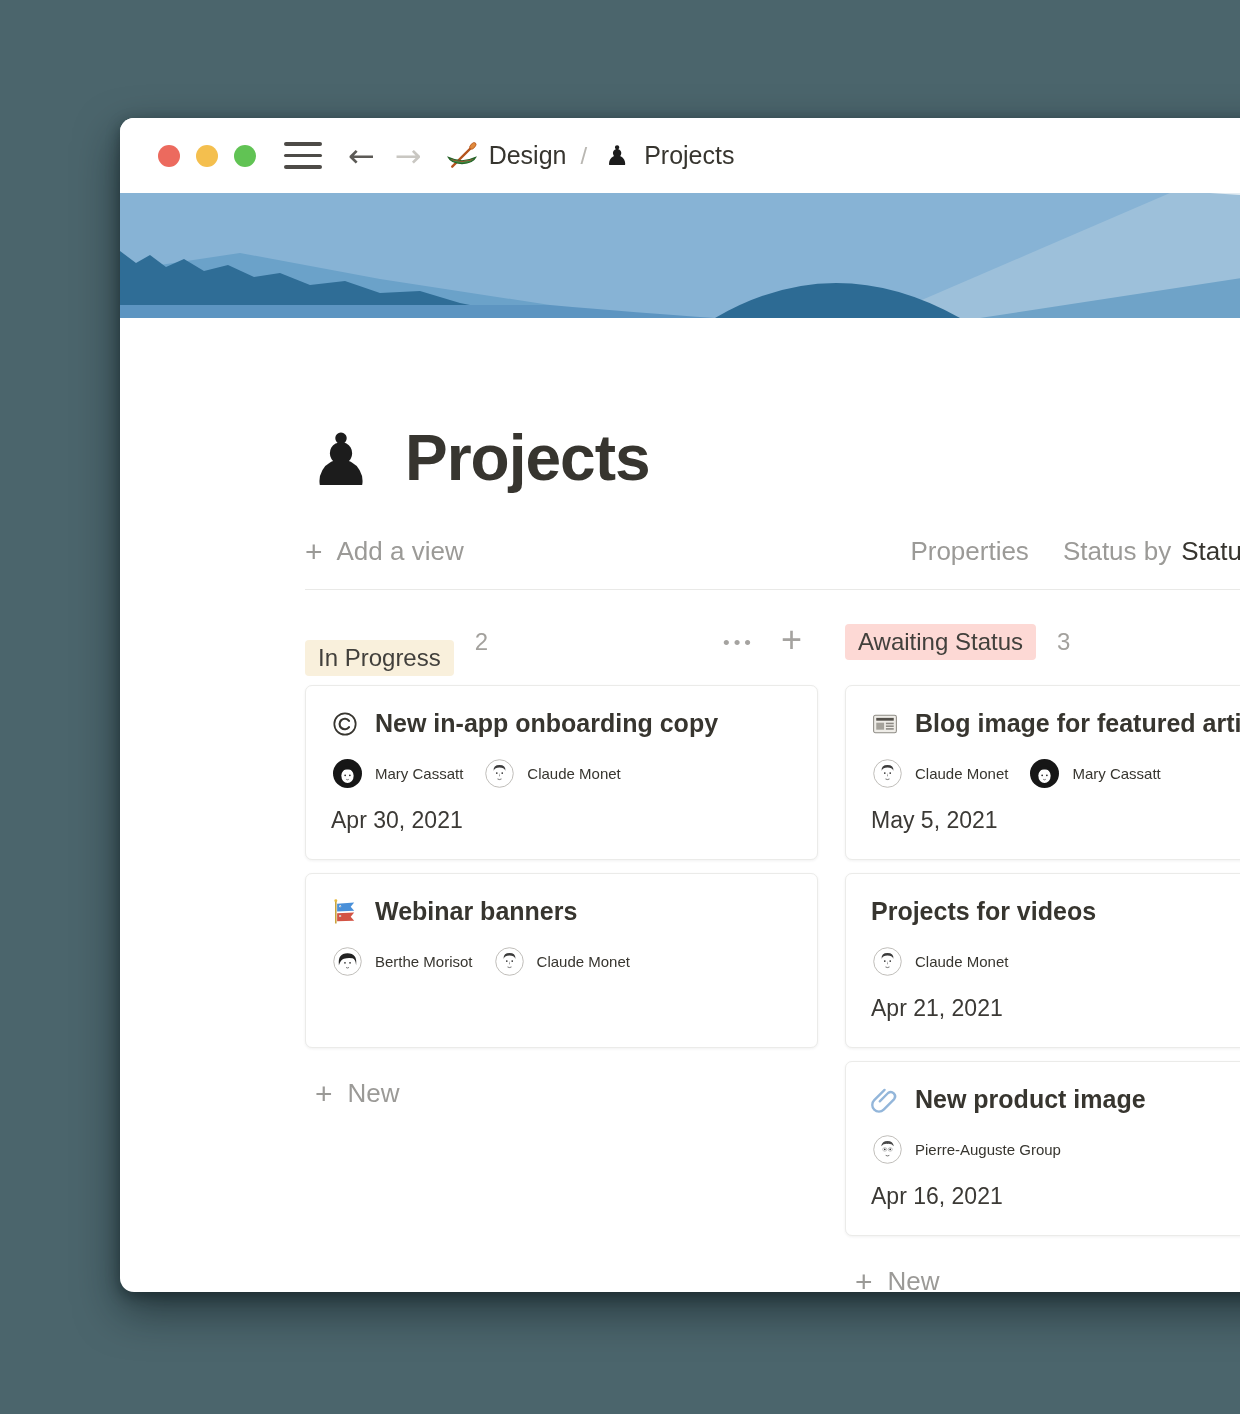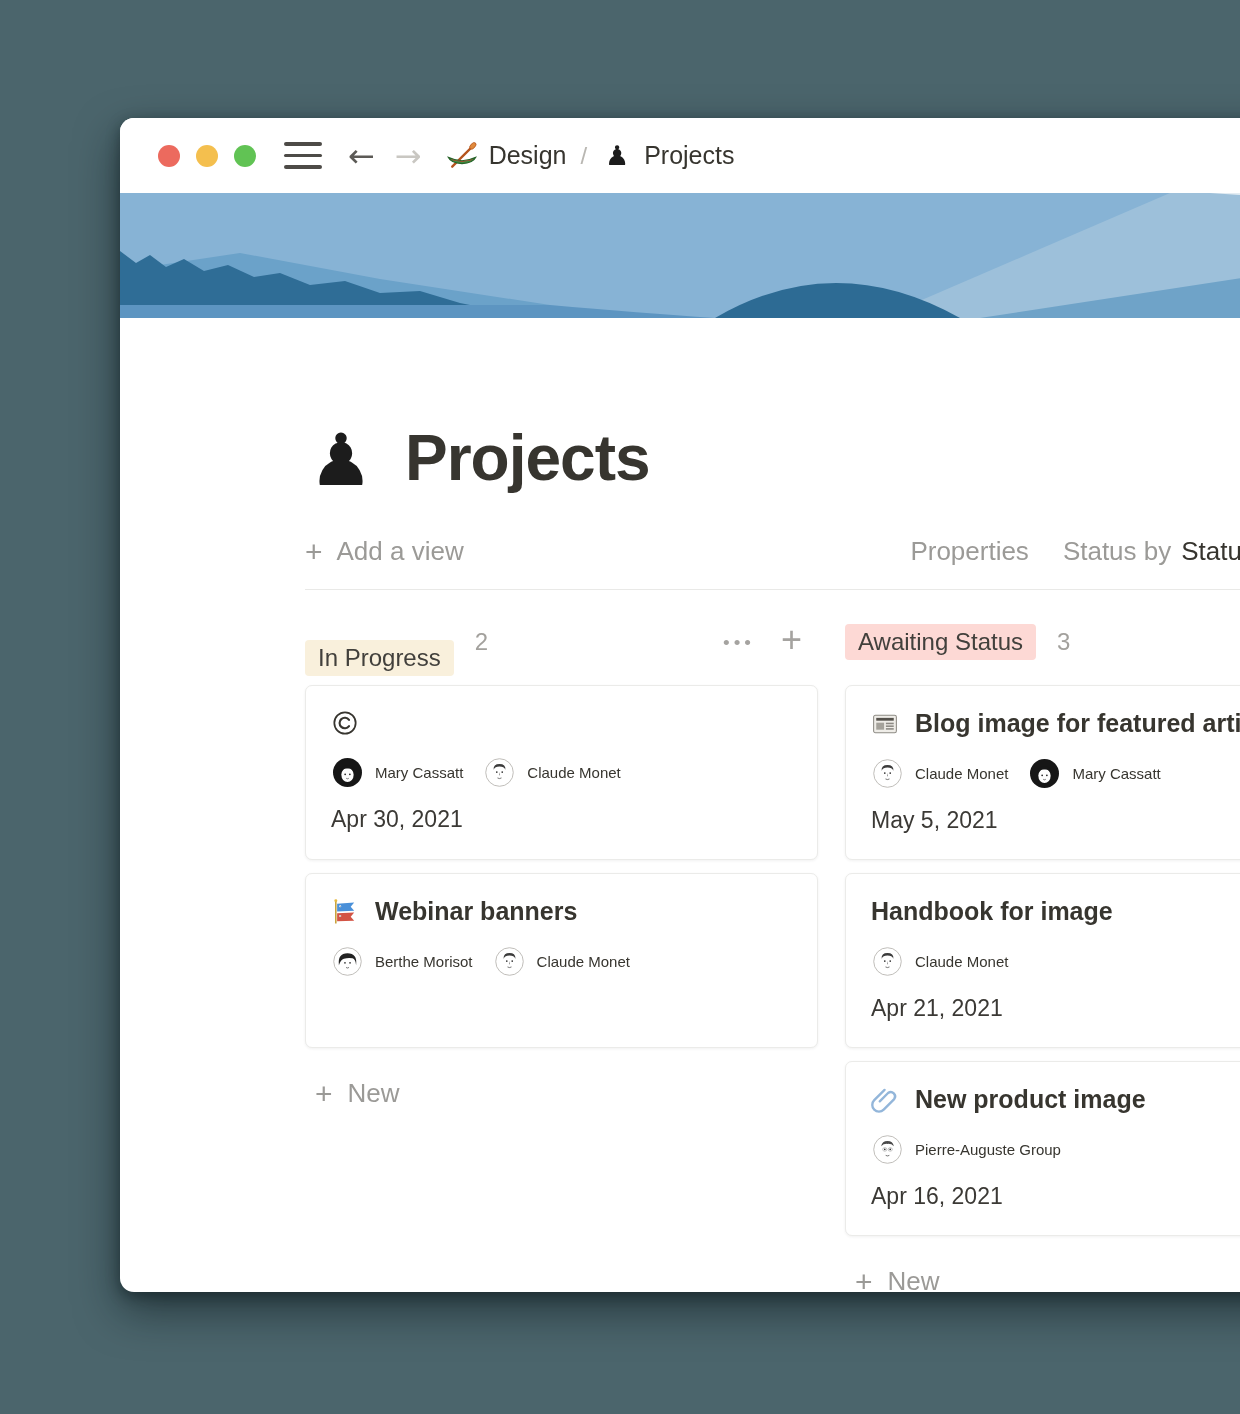--- a/index.html
+++ b/index.html
@@ -159,20 +159,21 @@
           </div>
           <div class="cards">
             <div class="card">
               <div class="card-title">
                 <span class="cicon icon">
                   <svg viewBox="0 0 32 32">
                     <circle cx="16" cy="16" r="12.2" fill="none" stroke="#37352f" stroke-width="2"></circle>
                     <path d="M20.6 12.4 a6 6 0 1 0 0 7.2" fill="none" stroke="#37352f" stroke-width="2.4" stroke-linecap="round"></path>
                   </svg>
                 </span>
+                <span>New in-app onboarding copy</span>
               </div>
               <div class="card-people">
                 <span class="person">
                   <span class="avatar icon">
                     <svg viewBox="0 0 32 32">
                       <circle cx="16" cy="16" r="16" fill="#161616"></circle>
                       <ellipse cx="16" cy="18.5" rx="6.8" ry="8" fill="#fdfdfd"></ellipse>
                       <path d="M8 18 Q8 8 16 8 Q24 8 24 18 Q22 11 16 11.5 Q10 11 8 18 Z" fill="#161616"></path>
                       <circle cx="13.4" cy="18" r="0.95" fill="#222"></circle>
                       <circle cx="18.6" cy="18" r="0.95" fill="#222"></circle>
@@ -292,21 +293,21 @@
                       <path d="M14.6 22.4 q1.4 1.1 2.8 0" stroke="#444" stroke-width="0.8" fill="none"></path>
                     </svg>
                   </span>
                   <span class="pname">Mary Cassatt</span>
                 </span>
               </div>
               <div class="card-date">May 5, 2021</div>
             </div>
             <div class="card">
               <div class="card-title">
-                <span>Handbook for image</span>
+                <span>Projects for videos</span>
               </div>
               <div class="card-people">
                 <span class="person">
                   <span class="avatar icon">
                     <svg viewBox="0 0 32 32">
                       <circle cx="16" cy="16" r="15.2" fill="#fff" stroke="#b9b7b3" stroke-width="1"></circle>
                       <path d="M9.5 13 Q9 6.5 16 6.5 Q23 6.5 22.5 13 Q21 9.5 16 9.5 Q11 9.5 9.5 13 Z" fill="#3c3c3c"></path>
                       <circle cx="13" cy="15.5" r="0.95" fill="#333"></circle>
                       <circle cx="19" cy="15.5" r="0.95" fill="#333"></circle>
                       <path d="M16 15.5 l0.6 3.4 h-1.2 z" fill="#888"></path>

